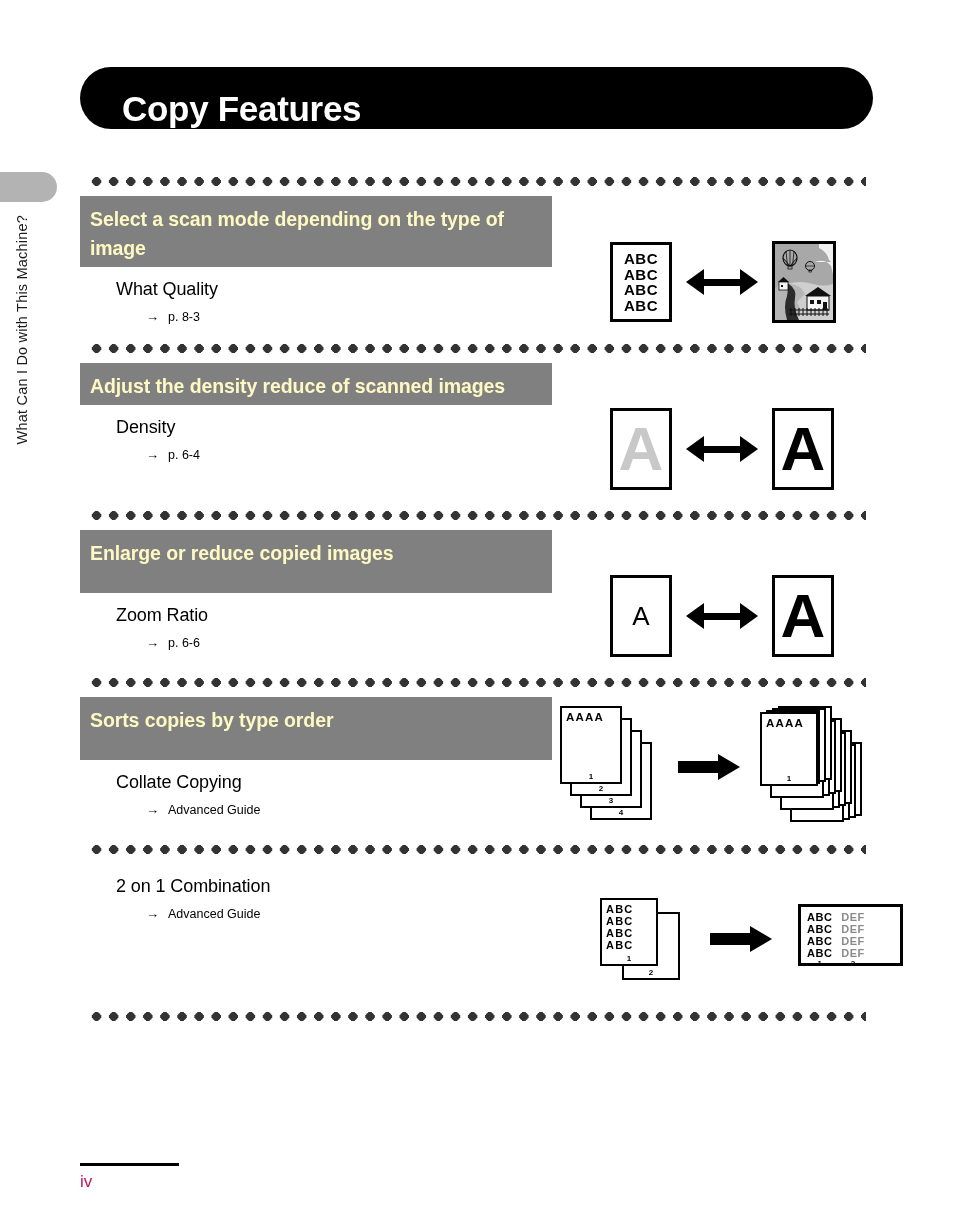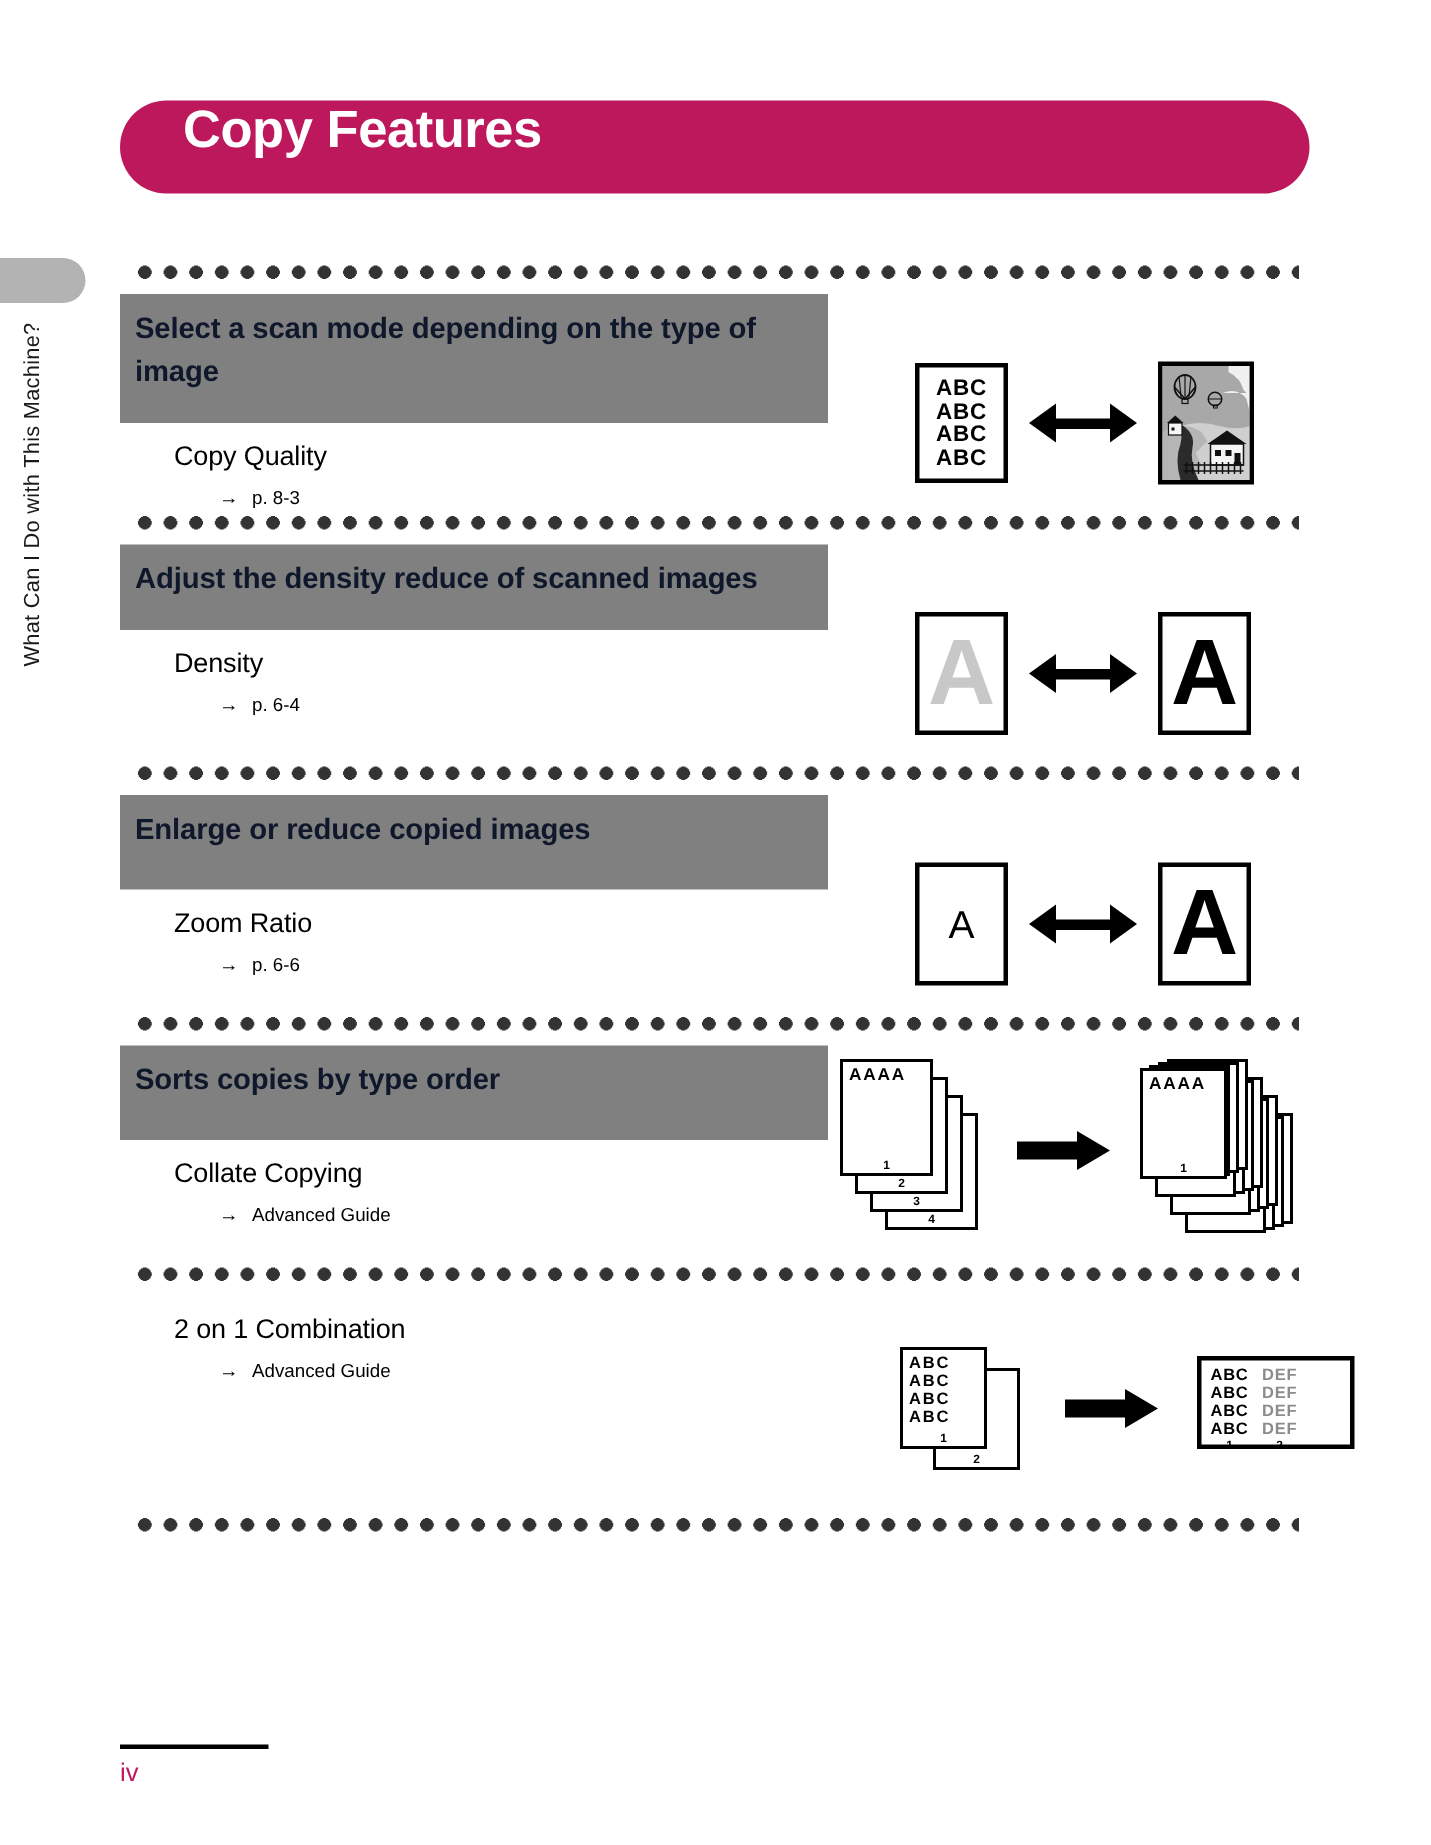--- a/index.html
+++ b/index.html
@@ -30,23 +30,23 @@
     font-size: 14.5px;
     color: #1a1a1a;
     white-space: nowrap;
     letter-spacing: 0.2px;
   }
 
   
   .banner {
     position: absolute; left: 80px; top: 67px;
     width: 793px; height: 62px;
-    background: #be185d;
+    background: #000000;
     border-radius: 31px;
-    display: flex; align-items: flex-start;
+    display: flex; align-items: flex-end;
   }
   .banner-title {
     color: #ffffff;
     font-size: 35px;
     font-weight: bold;
     padding-left: 42px;
     letter-spacing: -0.3px;
   }
 
   
@@ -57,25 +57,25 @@
     background-size: 17.1px 9px;
     background-repeat: repeat-x;
     background-position: left center;
   }
 
   
   .section { position: absolute; left: 80px; width: 790px; }
   .sec-bar {
     width: 472px;
     background: #808080;
-    color: #0f172a;
+    color: #fef9c3;
     font-size: 19.5px;
     font-weight: bold;
     line-height: 29px;
-    padding: 9px 0 19px 10px;
+    padding: 9px 0 4px 10px;
     letter-spacing: -0.1px;
   }
   .sec-bar.tall { min-height: 63px; }
   .sec-sub {
     font-size: 18px;
     color: #000000;
     padding-left: 36px;
     margin-top: 12px;
     letter-spacing: -0.1px;
   }
@@ -178,21 +178,21 @@
 
   <div class="dots" style="top:177px"></div>
   <div class="dots" style="top:344px"></div>
   <div class="dots" style="top:511px"></div>
   <div class="dots" style="top:678px"></div>
   <div class="dots" style="top:845px"></div>
   <div class="dots" style="top:1012px"></div>
 
   <div class="section" style="top:196px">
     <div class="sec-bar">Select a scan mode depending on the type of image</div>
-    <div class="sec-sub">Copy Quality</div>
+    <div class="sec-sub">What Quality</div>
     <div class="sec-ref">
       <span class="arr">→</span>
       <span>p. 8-3</span>
     </div>
   </div>
 
   <div class="illus" style="left:610px; top:241px; display:flex; align-items:center; gap:14px;">
     <div class="sheet" style="width:62px; height:80px;">
       <div class="abc-line">ABC</div>
       <div class="abc-line">ABC</div>

